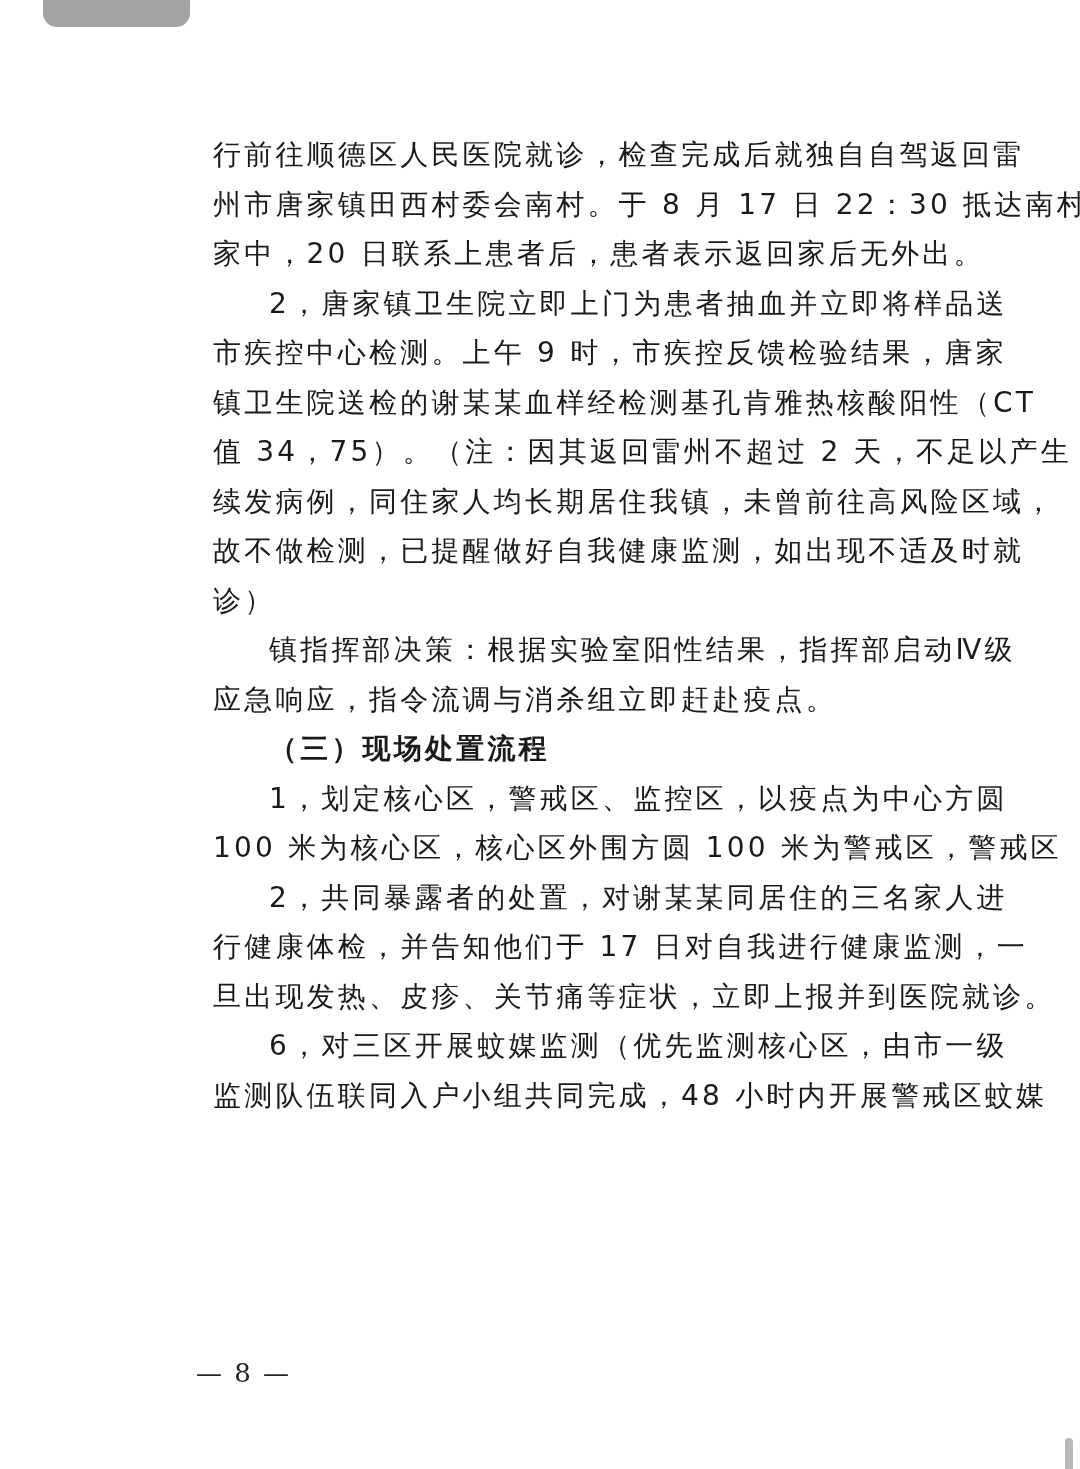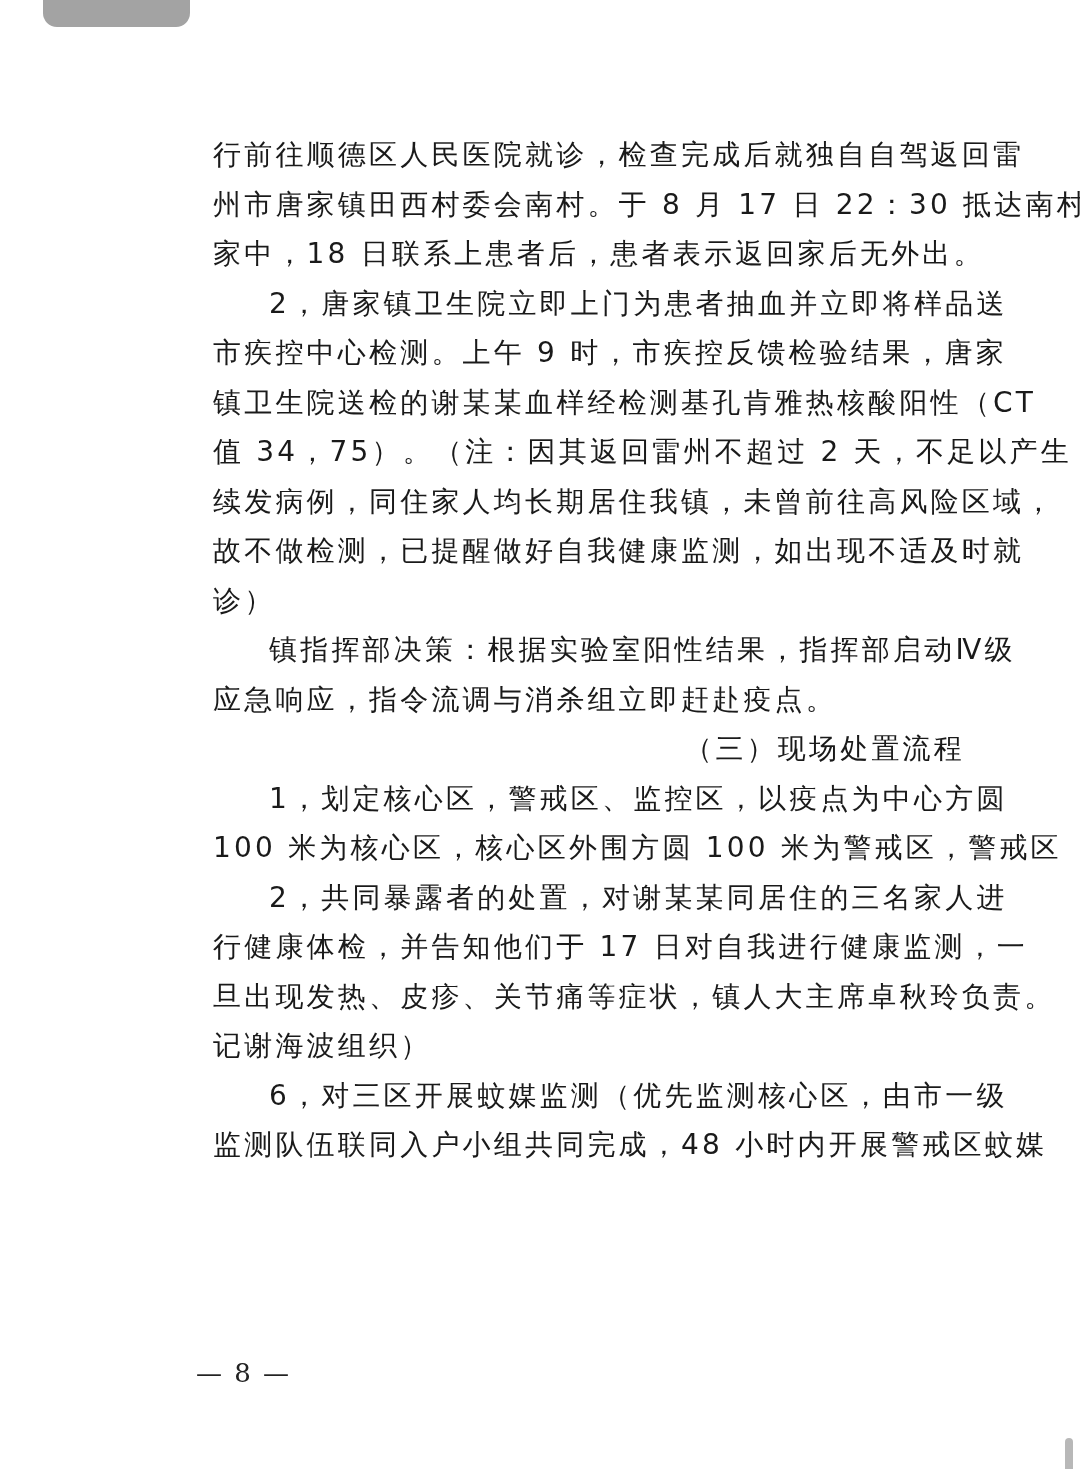--- a/index.html
+++ b/index.html
@@ -46,22 +46,21 @@
     font-size: 28px;
     letter-spacing: 3.2px;
     white-space: nowrap;
     overflow: visible;
   }
   .indent {
     padding-left: 56px;
   }
   .heading {
     padding-left: 56px;
-    font-weight: normal;
-    text-align: right;
+    font-weight: bold;
   }
   .page-number {
     position: absolute;
     left: 196px;
     top: 1358px;
     font-family: "DejaVu Serif", "Liberation Serif", serif;
     font-size: 26px;
     color: #222;
     letter-spacing: 2px;
   }
@@ -78,36 +77,35 @@
 </head>
 <body>
 
 <div class="page-badge">
   <span>8/9</span>
 </div>
 
 <div class="doc">
   <div class="line">行前往顺德区人民医院就诊，检查完成后就独自自驾返回雷</div>
   <div class="line">州市唐家镇田西村委会南村。于 8 月 17 日 22：30 抵达南村</div>
-  <div class="line">家中，18 日联系上患者后，患者表示返回家后无外出。</div>
+  <div class="line">家中，20 日联系上患者后，患者表示返回家后无外出。</div>
   <div class="line indent">2，唐家镇卫生院立即上门为患者抽血并立即将样品送</div>
   <div class="line">市疾控中心检测。上午 9 时，市疾控反馈检验结果，唐家</div>
   <div class="line">镇卫生院送检的谢某某血样经检测基孔肯雅热核酸阳性（CT</div>
   <div class="line">值 34，75）。（注：因其返回雷州不超过 2 天，不足以产生</div>
   <div class="line">续发病例，同住家人均长期居住我镇，未曾前往高风险区域，</div>
   <div class="line">故不做检测，已提醒做好自我健康监测，如出现不适及时就</div>
   <div class="line">诊）</div>
   <div class="line indent">镇指挥部决策：根据实验室阳性结果，指挥部启动Ⅳ级</div>
   <div class="line">应急响应，指令流调与消杀组立即赶赴疫点。</div>
   <div class="line heading">（三）现场处置流程</div>
   <div class="line indent">1，划定核心区，警戒区、监控区，以疫点为中心方圆</div>
   <div class="line">100 米为核心区，核心区外围方圆 100 米为警戒区，警戒区</div>
   <div class="line indent">2，共同暴露者的处置，对谢某某同居住的三名家人进</div>
   <div class="line">行健康体检，并告知他们于 17 日对自我进行健康监测，一</div>
-  <div class="line">旦出现发热、皮疹、关节痛等症状，镇人大主席卓秋玲负责。</div>
-  <div class="line">记谢海波组织）</div>
+  <div class="line">旦出现发热、皮疹、关节痛等症状，立即上报并到医院就诊。</div>
   <div class="line indent">6，对三区开展蚊媒监测（优先监测核心区，由市一级</div>
   <div class="line">监测队伍联同入户小组共同完成，48 小时内开展警戒区蚊媒</div>
 </div>
 
 <div class="page-number">— 8 —</div>
 
 <div class="scrollbar"></div>
 
 </body></html>

